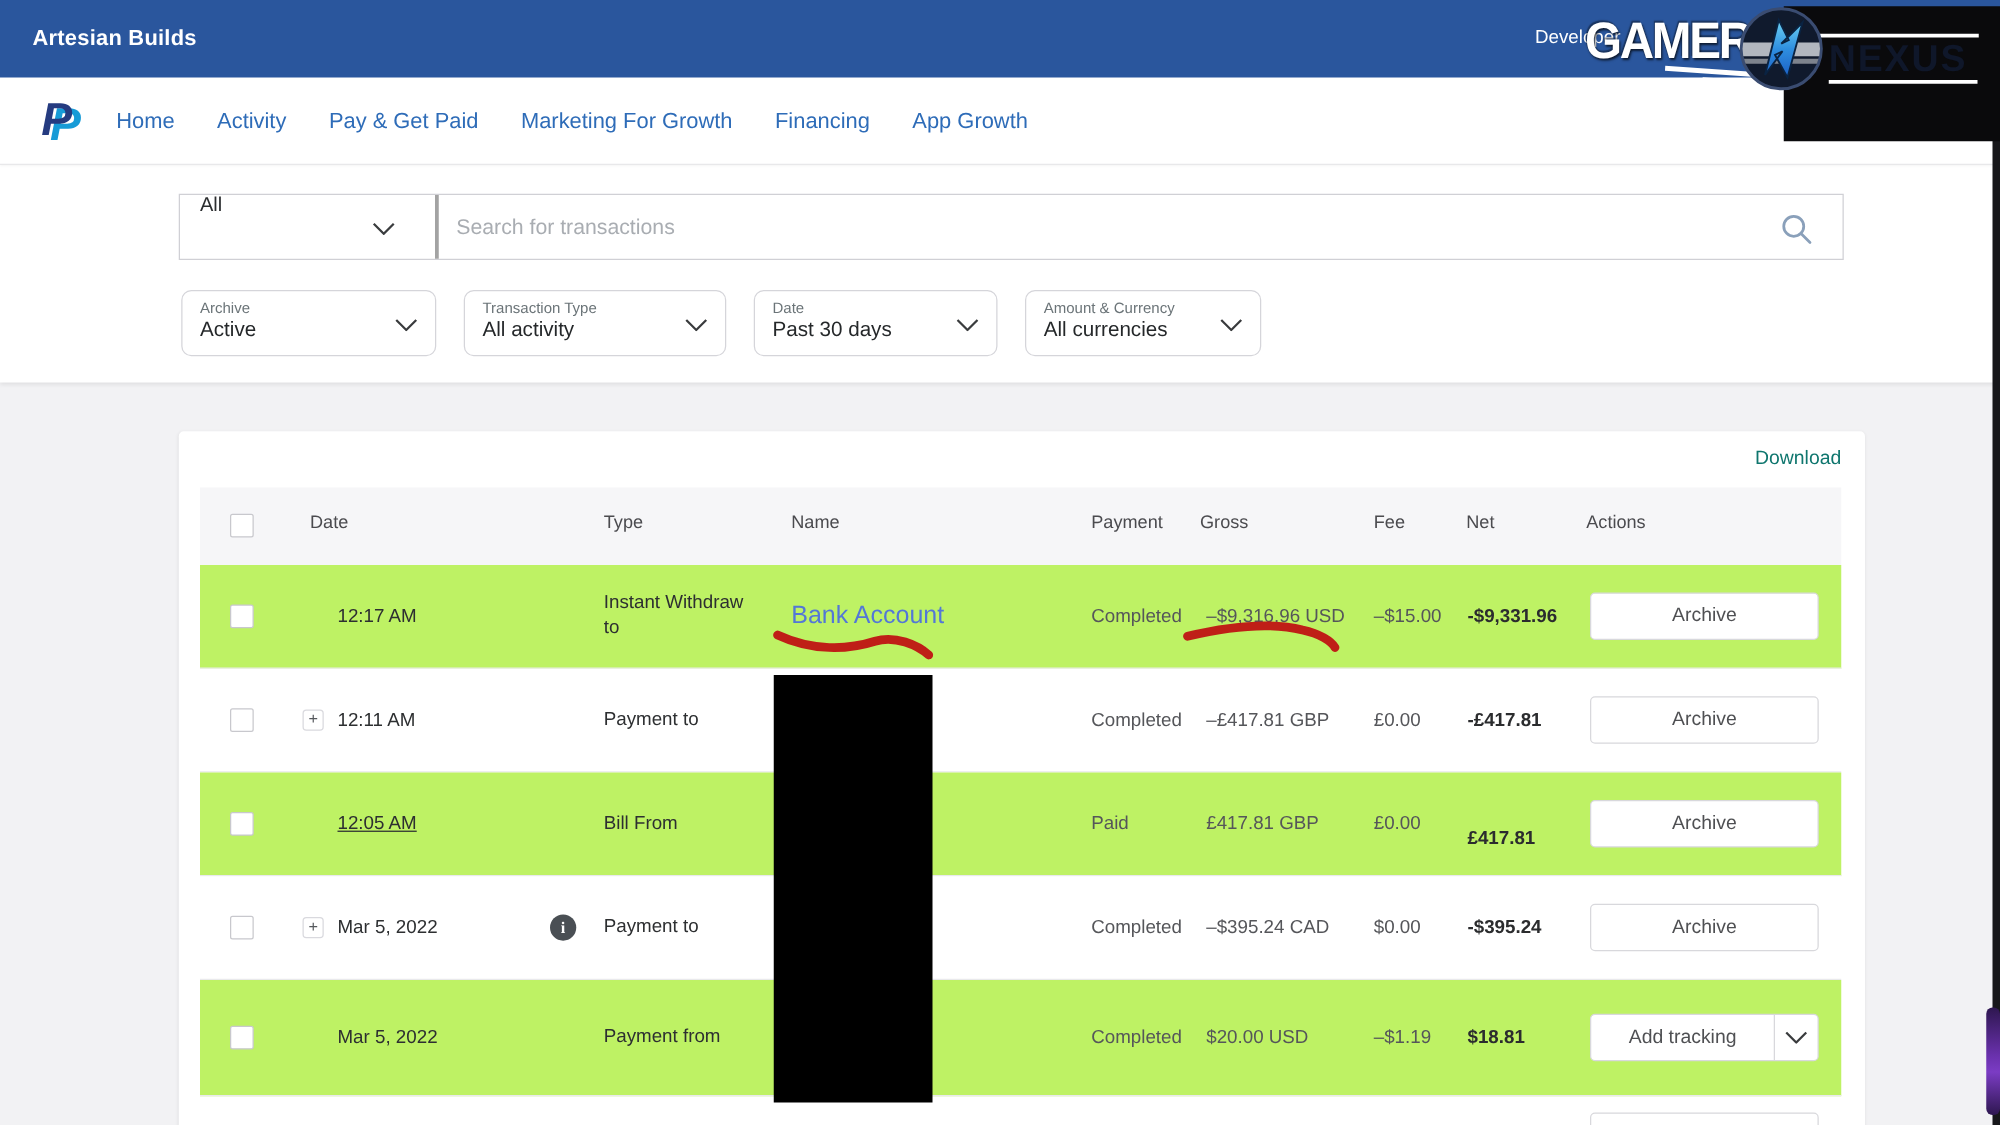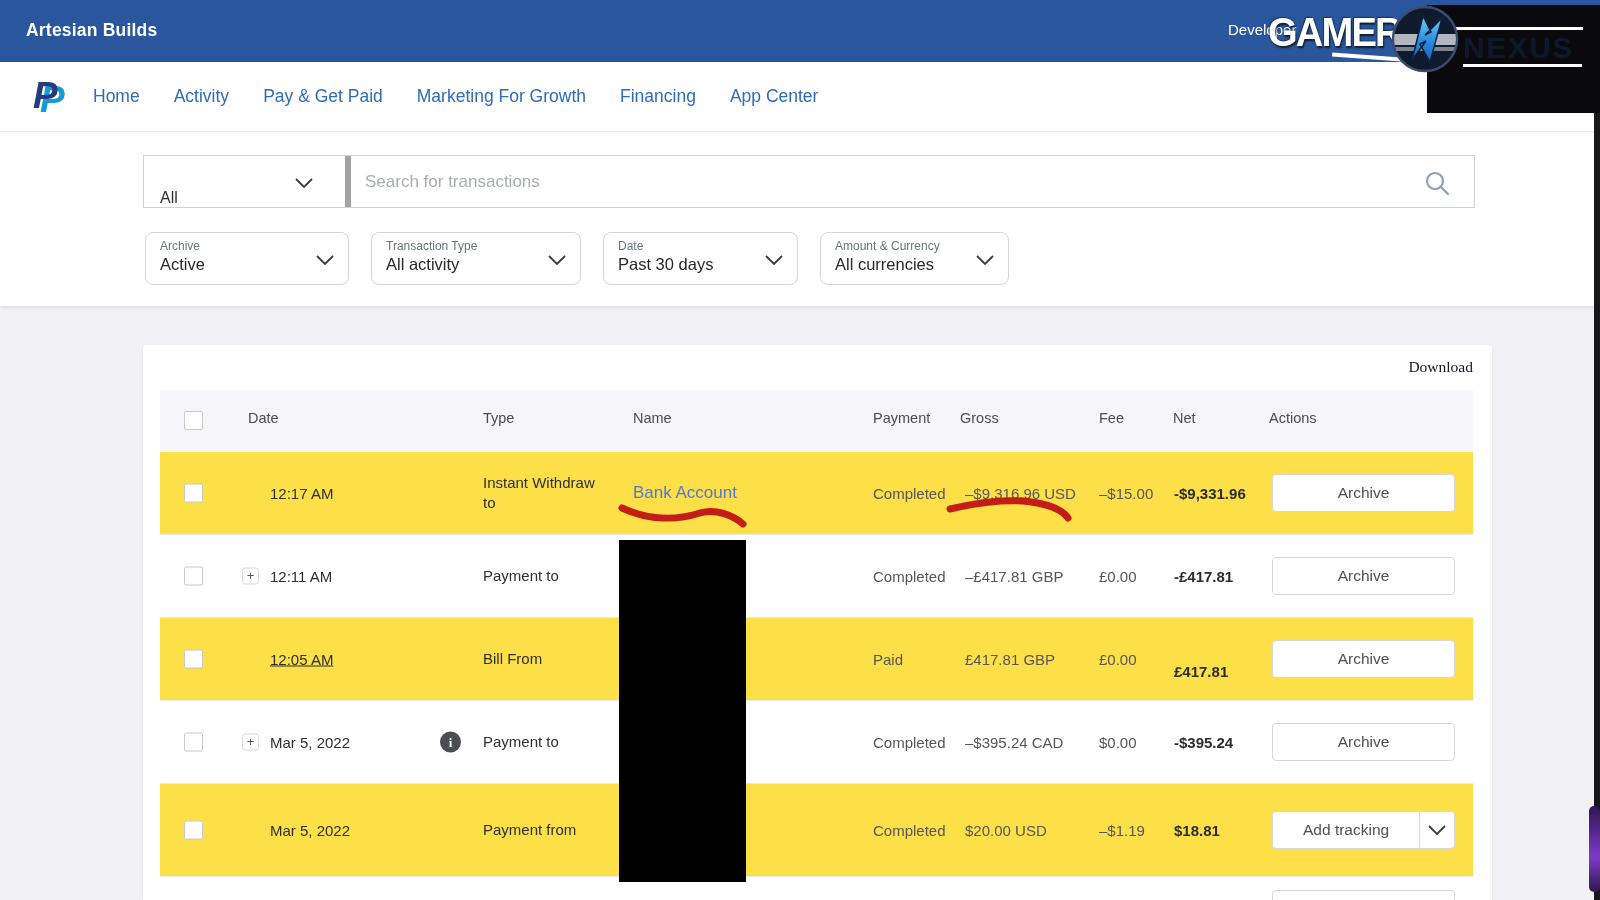--- a/index.html
+++ b/index.html
@@ -20,53 +20,53 @@
   .pp-logo { width:28px; height:40px; position:relative; margin-right:32px; flex:0 0 auto; }
   .pp-logo .p { position:absolute; font-weight:700; font-size:37px; font-style:italic; line-height:1; }
   .pp-logo .p.back { color:#169bd7; left:7px; top:4px; }
   .pp-logo .p.front { color:#253b80; left:0; top:0; }
   .nav-items { display:flex; gap:34px; }
   .nav-item { color:#2e6cb8; font-size:17.5px; cursor:pointer; white-space:nowrap; }
 
   
   .searchbar { position:absolute; left:143px; top:155px; width:1332px; height:53px; background:#fff;
                border:1px solid #d0d0d5; display:flex; align-items:stretch; z-index:4; }
-  .search-scope { width:207px; position:relative; border-right:6px solid #a3a3a3; display:flex; align-items:flex-end; cursor:pointer; }
+  .search-scope { width:207px; position:relative; border-right:3px solid #a3a3a3; display:flex; align-items:flex-start; cursor:pointer; }
   .search-scope .scope-label { margin-left:16px; font-size:16px; color:#2c2e30; }
   .chev { width:18px; height:10px; display:block; }
   .search-scope .chev { position:absolute; right:32px; top:22px; }
   .search-input { flex:1; border:0; outline:none; font-size:17px; color:#2c2e30; padding-left:14px;
                   font-family:"Liberation Sans",sans-serif; background:transparent; }
   .search-input::placeholder { color:#a9adb2; }
   .search-glass { position:absolute; right:24px; top:14px; }
 
   
   .filters { position:absolute; left:145px; top:232px; height:53px; display:flex; gap:22px; z-index:4; }
   .filter-box { position:relative; border:1px solid #d5d5da; border-radius:8px; background:#fff; height:53px;
                 padding:6px 40px 0 14px; cursor:pointer; }
   .filter-label { font-size:12px; color:#6b7478; display:block; line-height:14px; }
   .filter-value { font-size:16.5px; color:#25282a; display:block; line-height:22px; }
   .filter-box .chev { position:absolute; right:14px; top:22px; }
 
   
   .card { position:absolute; left:143px; top:345px; width:1349px; height:555px; background:#fff;
           border-radius:4px 4px 0 0; box-shadow:0 1px 3px rgba(0,0,0,.08); overflow:hidden; z-index:3; }
-  .download-link { position:absolute; right:19px; top:13px; color:#0f172a; font-size:15.5px; text-decoration:none;font-family:Liberation Serif, serif; }
+  .download-link { position:absolute; right:19px; top:13px; color:#0f766e; font-size:15.5px; text-decoration:none; }
   .thead { position:absolute; left:17px; top:45px; width:1313px; height:62px; background:#f6f6f8; }
   .th { position:absolute; top:20px; font-size:14.5px; color:#4b4b4f; }
   .rows { position:absolute; left:17px; top:107px; width:1313px; }
   .trow { position:relative; width:1313px; border-bottom:1px solid #e9e9ec; }
-  .trow.odd { background:#fde047; }
+  .trow.odd { background:#bef264; }
   .trow.even { background:#ffffff; }
   .cell { position:absolute; top:50%; transform:translateY(-50%); font-size:15px; color:#2d2f31; }
   .checkbox { width:19px; height:19px; background:#fff; border:1px solid #c8c8cd; border-radius:2px; cursor:pointer; }
   .expander { width:17px; height:17px; background:#fff; border:1px solid #d9d9de; border-radius:3px;
               color:#55585c; font-size:13px; line-height:14px; text-align:center; cursor:pointer; }
   .cell.type { width:128px; line-height:1.35; }
-  .cell.name-link { color:#5377d7; font-size:17px; cursor:pointer; }
+  .cell.name-link { color:#5377d7; font-size:20px; cursor:pointer; }
   .cell.muted { color:#55565a; }
   .cell.net { font-weight:700; color:#2b2c2e; }
   .info-badge { width:21px; height:21px; border-radius:50%; background:#4a4f54; color:#fff; font-size:13px;
                 font-weight:700; text-align:center; line-height:21px; font-family:"Liberation Serif",serif; }
   .act-btn { position:absolute; top:50%; transform:translateY(-50%); left:1112px; width:183px; height:38px;
              background:#fff; border:1px solid #d8d8dc; border-radius:4px; color:#4f5053; font-size:15.5px;
              display:flex; align-items:center; justify-content:center; cursor:pointer; }
   .act-btn.split { justify-content:flex-start; padding:0; }
   .act-btn.split .split-main { width:147px; text-align:center; }
   .act-btn.split .split-chev { width:35px; height:100%; border-left:1px solid #d8d8dc;
@@ -113,21 +113,21 @@
     <div class="pp-logo">
       <span class="p back">P</span>
       <span class="p front">P</span>
     </div>
     <div class="nav-items" id="nav-items">
         <div class="nav-item">Home</div>
         <div class="nav-item">Activity</div>
         <div class="nav-item">Pay &amp; Get Paid</div>
         <div class="nav-item">Marketing For Growth</div>
         <div class="nav-item">Financing</div>
-        <div class="nav-item">App Center</div>
+        <div class="nav-item">App Growth</div>
       </div>
   </nav>
 
   <div class="searchbar">
     <div class="search-scope">
       <span class="scope-label">All</span>
       <svg class="chev" viewBox="0 0 18 10">
         <polyline points="1,1 9,9 17,1" fill="none" stroke="#3a3c3e" stroke-width="1.8"></polyline>
       </svg>
     </div>

